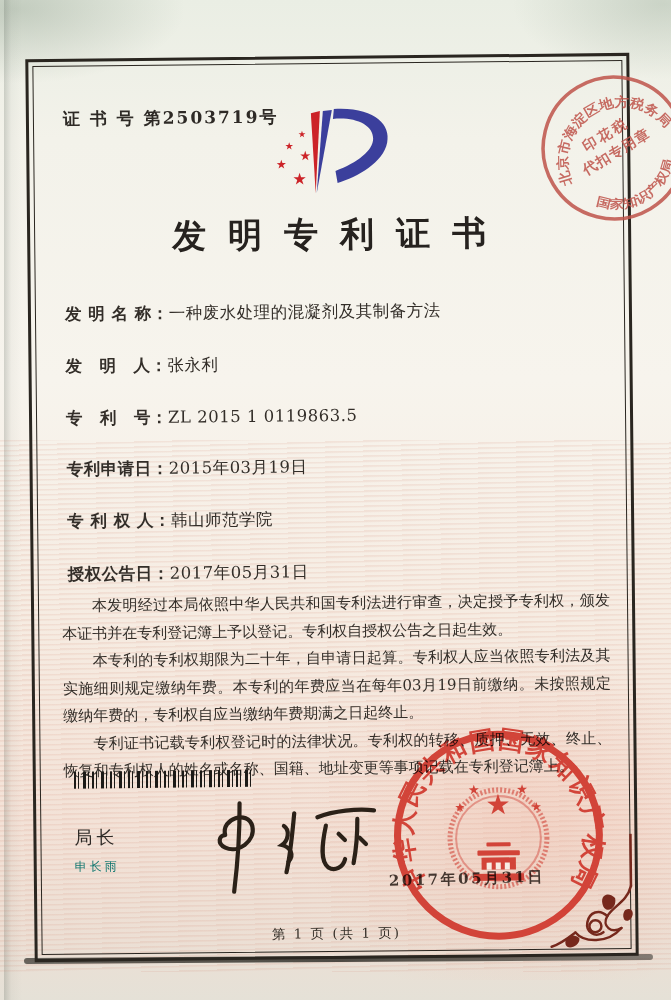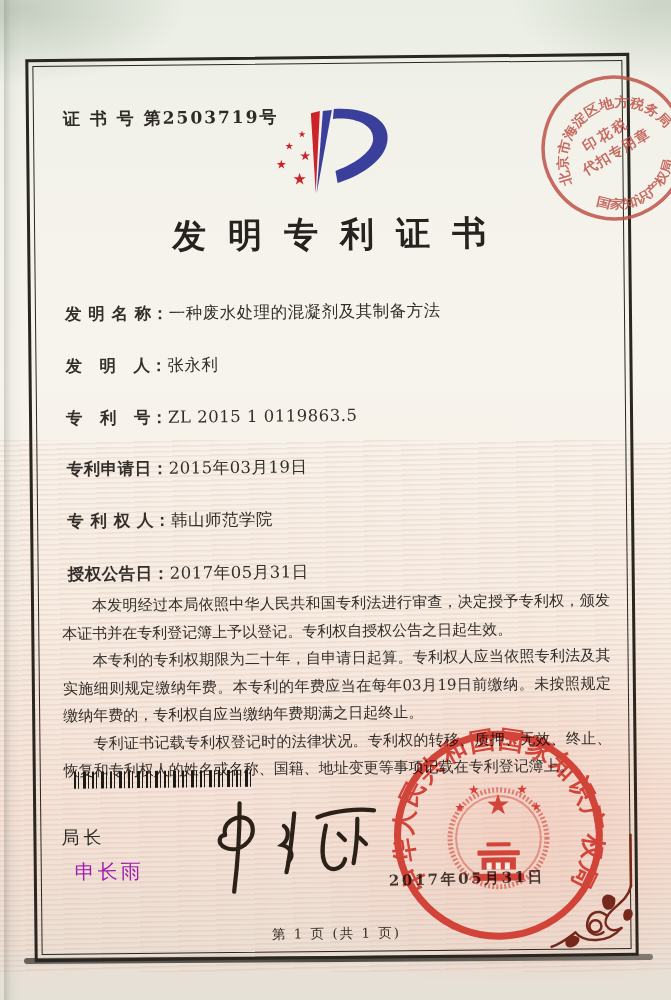--- a/index.html
+++ b/index.html
@@ -55,22 +55,22 @@
 
   .barcode{
     position:absolute;left:38px;top:710px;width:178px;height:17px;
     background:repeating-linear-gradient(90deg,
       #1c1a17 0px,#1c1a17 2px,transparent 2px,transparent 4px,
       #1c1a17 4px,#1c1a17 5px,transparent 5px,transparent 9px,
       #1c1a17 9px,#1c1a17 12px,transparent 12px,transparent 14px,
       #1c1a17 14px,#1c1a17 15px,transparent 15px,transparent 18px);
   }
 
-  .director-title{position:absolute;left:25px;top:764px;font-size:18px;letter-spacing:4px;color:#2e2a26;}
-  .director-name{position:absolute;left:38px;top:797px;font-size:20px;letter-spacing:3px;color:#a21caf;}
+  .director-title{position:absolute;left:38px;top:764px;font-size:18px;letter-spacing:4px;color:#2e2a26;}
+  .director-name{position:absolute;left:38px;top:797px;font-size:12px;letter-spacing:3px;color:#0f766e;}
   .signature{position:absolute;left:152px;top:735px;width:210px;height:105px;}
 
   .seal-date{position:absolute;left:352px;top:812px;font-size:15px;font-weight:700;
     color:#443730;letter-spacing:2.5px;transform:rotate(-1deg);white-space:pre;}
   .seal{position:absolute;left:352px;top:668px;width:220px;height:220px;opacity:.92;mix-blend-mode:multiply;}
 
   .footer-page{position:absolute;left:0;top:866px;width:100%;text-align:center;
     font-size:13.5px;letter-spacing:2px;color:#363029;white-space:pre;}
 
   .ornament{position:absolute;left:512px;top:778px;width:88px;height:118px;}

